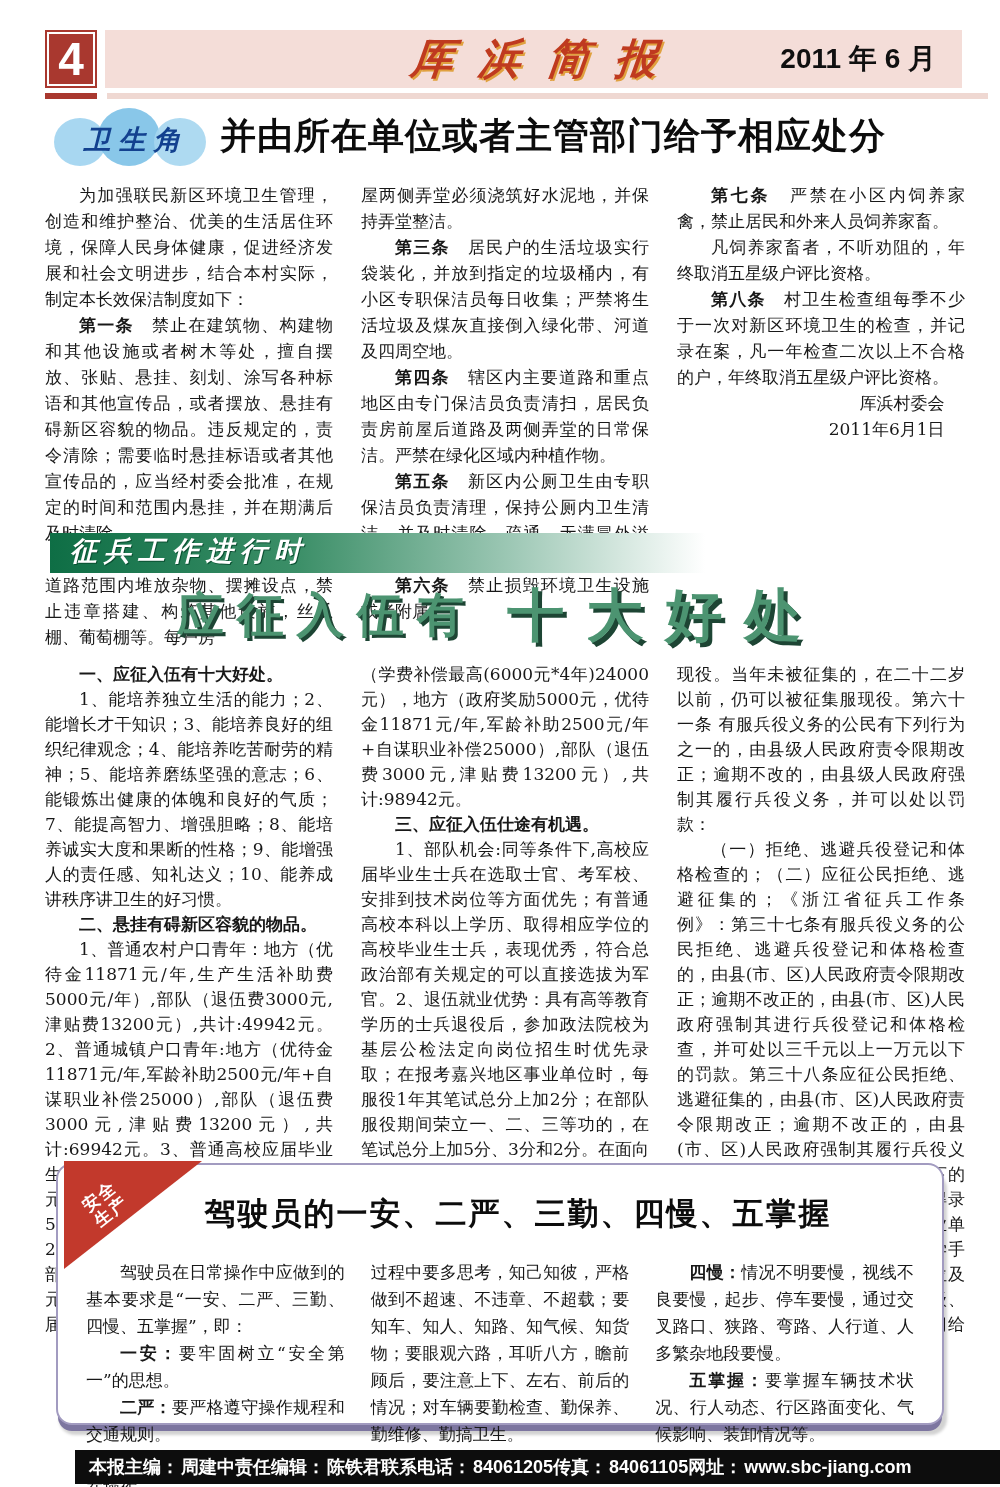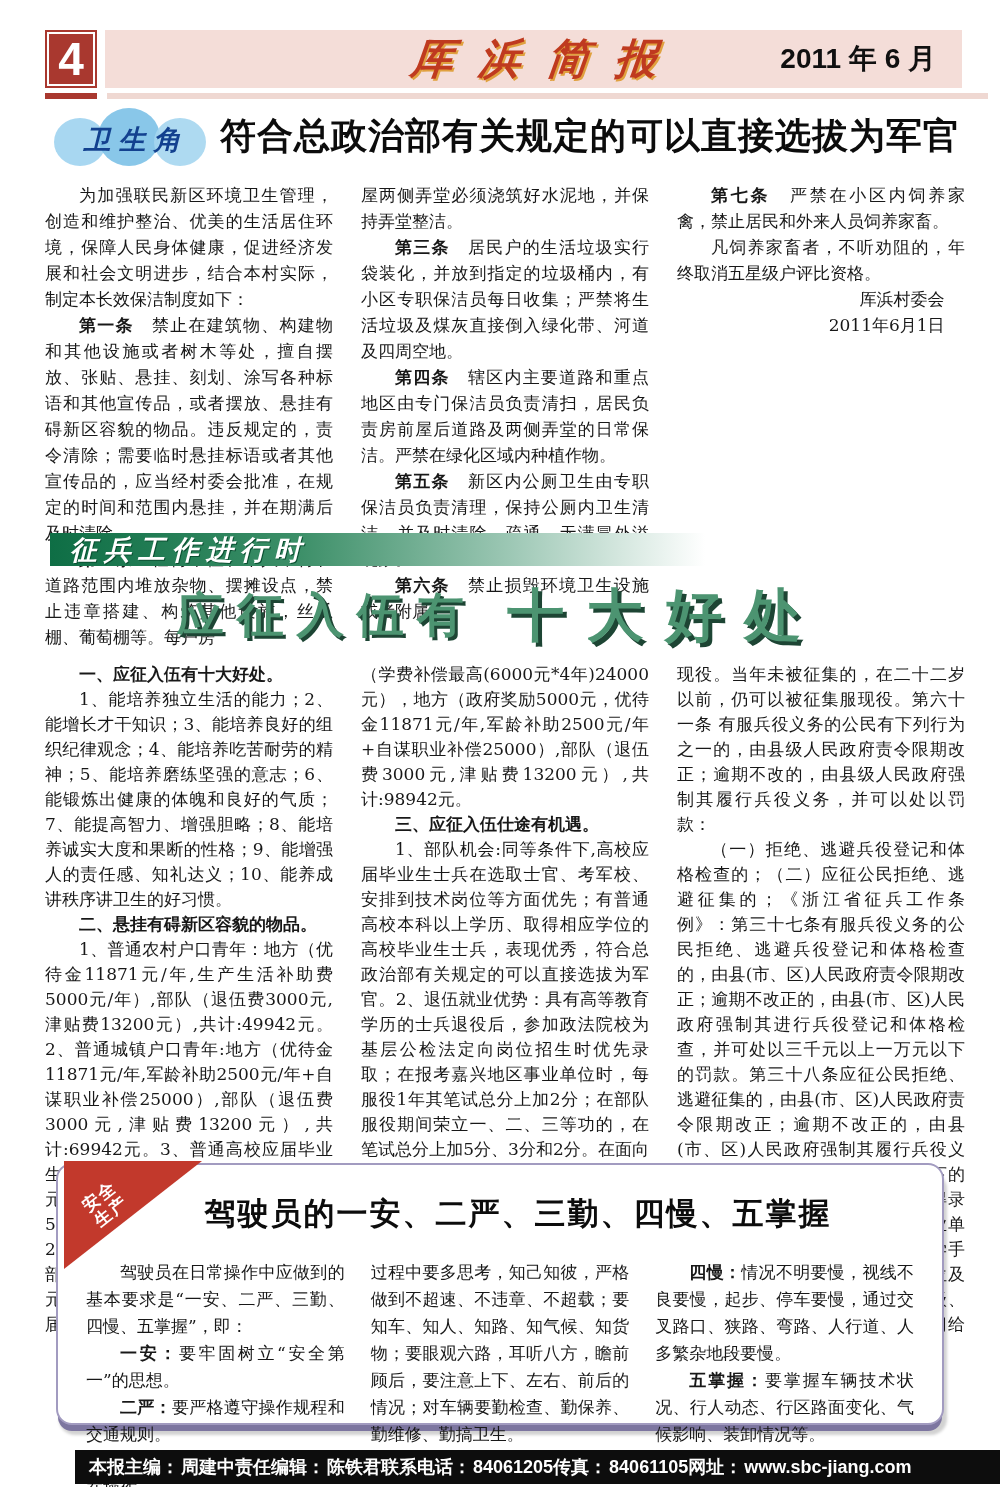--- a/index.html
+++ b/index.html
@@ -42,23 +42,23 @@
   .para { text-indent:2em; }
   .para.cont { text-indent:0; }
   .para.bold { font-weight:bold; }
   .para.right { text-align:right; text-indent:0; padding-right:1.2em; }
   .lead { font-weight:bold; }
   .a1-cols { top:182px; }
   .a2-cols { top:662px; }
   .a2-cols .col { line-height:25px; }
 
   
-  .banner { position:absolute; top:533px; left:50px; width:655px; height:33px;
+  .banner { position:absolute; top:533px; left:50px; width:655px; height:40px;
             background:linear-gradient(to right,#0e6e45 0%,#3c8f68 38%,#9cc7b4 70%,#ffffff 100%);
-            display:flex; align-items:center; }
+            display:flex; }
   .banner-text { font-family:"Liberation Sans",sans-serif; font-weight:bold; font-style:italic;
                  font-size:27px; letter-spacing:7px; color:#ffffff; padding-left:20px;
                  text-shadow:1px 1px 0 #0a4f31; }
   .a2-title { position:absolute; top:578px; left:0; width:100%; text-align:center;
               font-family:"Liberation Sans",sans-serif; font-weight:bold; color:#4c9471; }
   .a2-title .t-small { font-size:47px; letter-spacing:13px; text-shadow:3px 3px 0 #1d4534; }
   .a2-title .t-large { font-size:57px; letter-spacing:22px; margin-left:26px;
                        text-shadow:4px 4px 0 #1d4534; vertical-align:-4px; }
 
   
@@ -95,37 +95,38 @@
 </div>
 <div class="red-underbar"></div>
 <div class="pink-rule"></div>
 
 <div class="badge">
   <span class="c1"></span>
   <span class="c2"></span>
   <span class="c3"></span>
   <span class="badge-label">卫生角</span>
 </div>
-<div class="a1-title">符合总政治部有关规定的可以直接选拔为军官</div>
+<div class="a1-title">并由所在单位或者主管部门给予相应处分</div>
 <div class="cols a1-cols">
     <div class="col">
       <p class="para">为加强联民新区环境卫生管理，创造和维护整治、优美的生活居住环境，保障人民身体健康，促进经济发展和社会文明进步，结合本村实际，制定本长效保洁制度如下：</p>
       <p class="para"><span class="lead">第一条</span>　禁止在建筑物、构建物和其他设施或者树木等处，擅自摆放、张贴、悬挂、刻划、涂写各种标语和其他宣传品，或者摆放、悬挂有碍新区容貌的物品。违反规定的，责令清除；需要临时悬挂标语或者其他宣传品的，应当经村委会批准，在规定的时间和范围内悬挂，并在期满后及时清除。</p>
       <p class="para"><span class="lead">第二条</span>　任何单位和个人不得在道路范围内堆放杂物、摆摊设点，禁止违章搭建、构筑其他设施，丝瓜棚、葡萄棚等。每户房</p>
     </div>
     <div class="col">
       <p class="para cont">屋两侧弄堂必须浇筑好水泥地，并保持弄堂整洁。</p>
       <p class="para"><span class="lead">第三条</span>　居民户的生活垃圾实行袋装化，并放到指定的垃圾桶内，有小区专职保洁员每日收集；严禁将生活垃圾及煤灰直接倒入绿化带、河道及四周空地。</p>
       <p class="para"><span class="lead">第四条</span>　辖区内主要道路和重点地区由专门保洁员负责清扫，居民负责房前屋后道路及两侧弄堂的日常保洁。严禁在绿化区域内种植作物。</p>
       <p class="para"><span class="lead">第五条</span>　新区内公厕卫生由专职保洁员负责清理，保持公厕内卫生清洁，并及时清除、疏通，无满冒外溢现象。</p>
       <p class="para"><span class="lead">第六条</span>　禁止损毁环境卫生设施或者附属</p>
     </div>
     <div class="col">
       <p class="para"><span class="lead">第七条</span>　严禁在小区内饲养家禽，禁止居民和外来人员饲养家畜。</p>
       <p class="para">凡饲养家畜者，不听劝阻的，年终取消五星级户评比资格。</p>
+      <p class="para"><span class="lead">第八条</span>　村卫生检查组每季不少于一次对新区环境卫生的检查，并记录在案，凡一年检查二次以上不合格的户，年终取消五星级户评比资格。</p>
       <p class="para right">厍浜村委会</p>
       <p class="para right">2011年6月1日</p>
     </div>
   </div>
 
 <div class="banner">
   <span class="banner-text">征兵工作进行时</span>
 </div>
 <div class="a2-title">
   <span class="t-small">应征入伍有</span>

